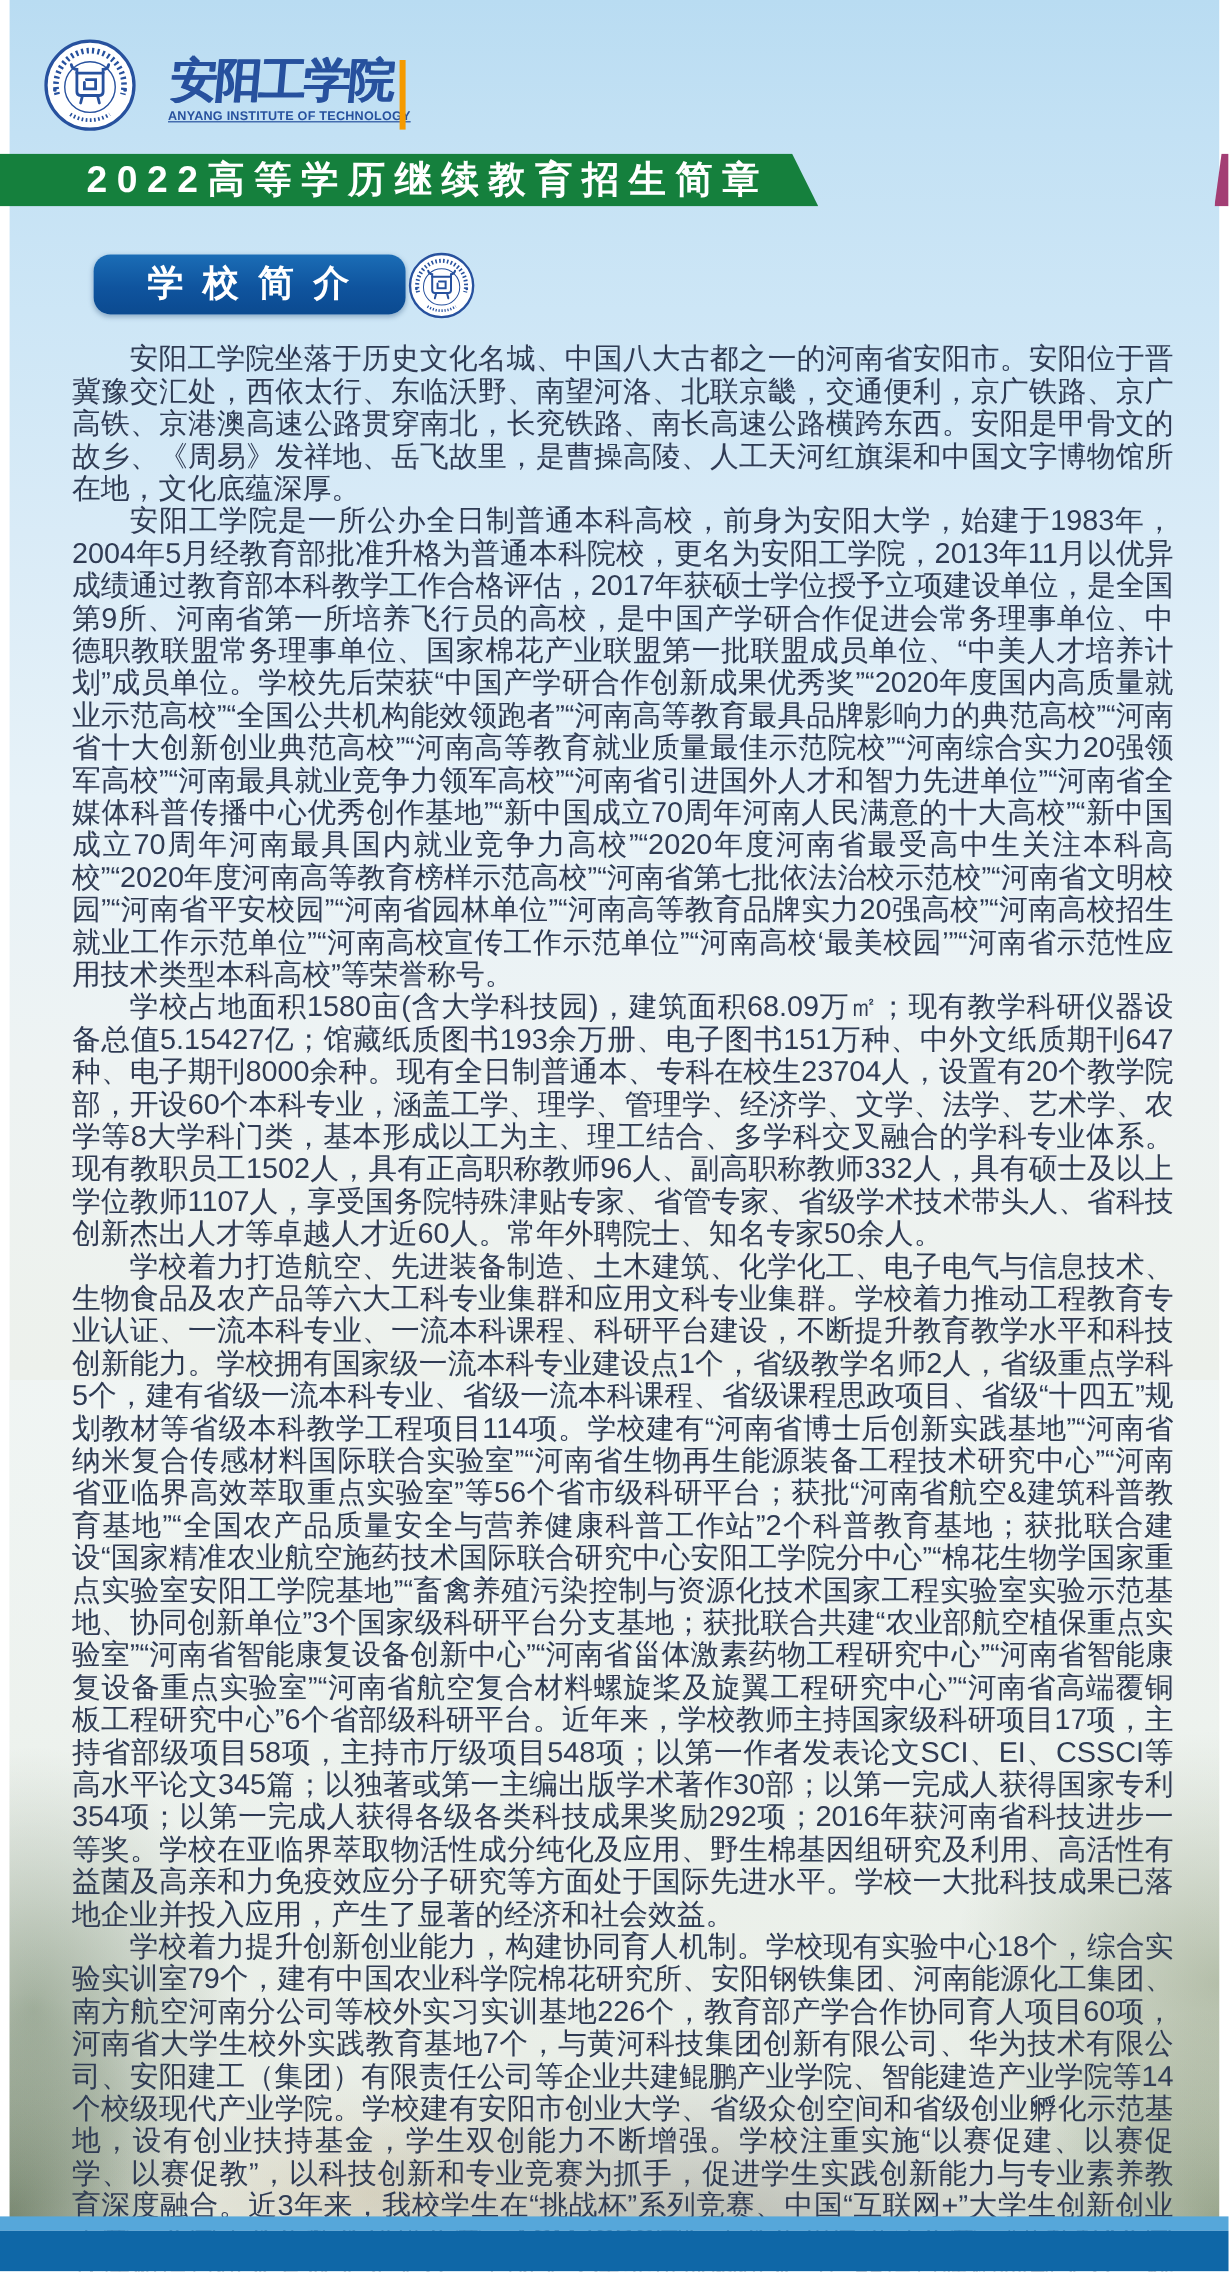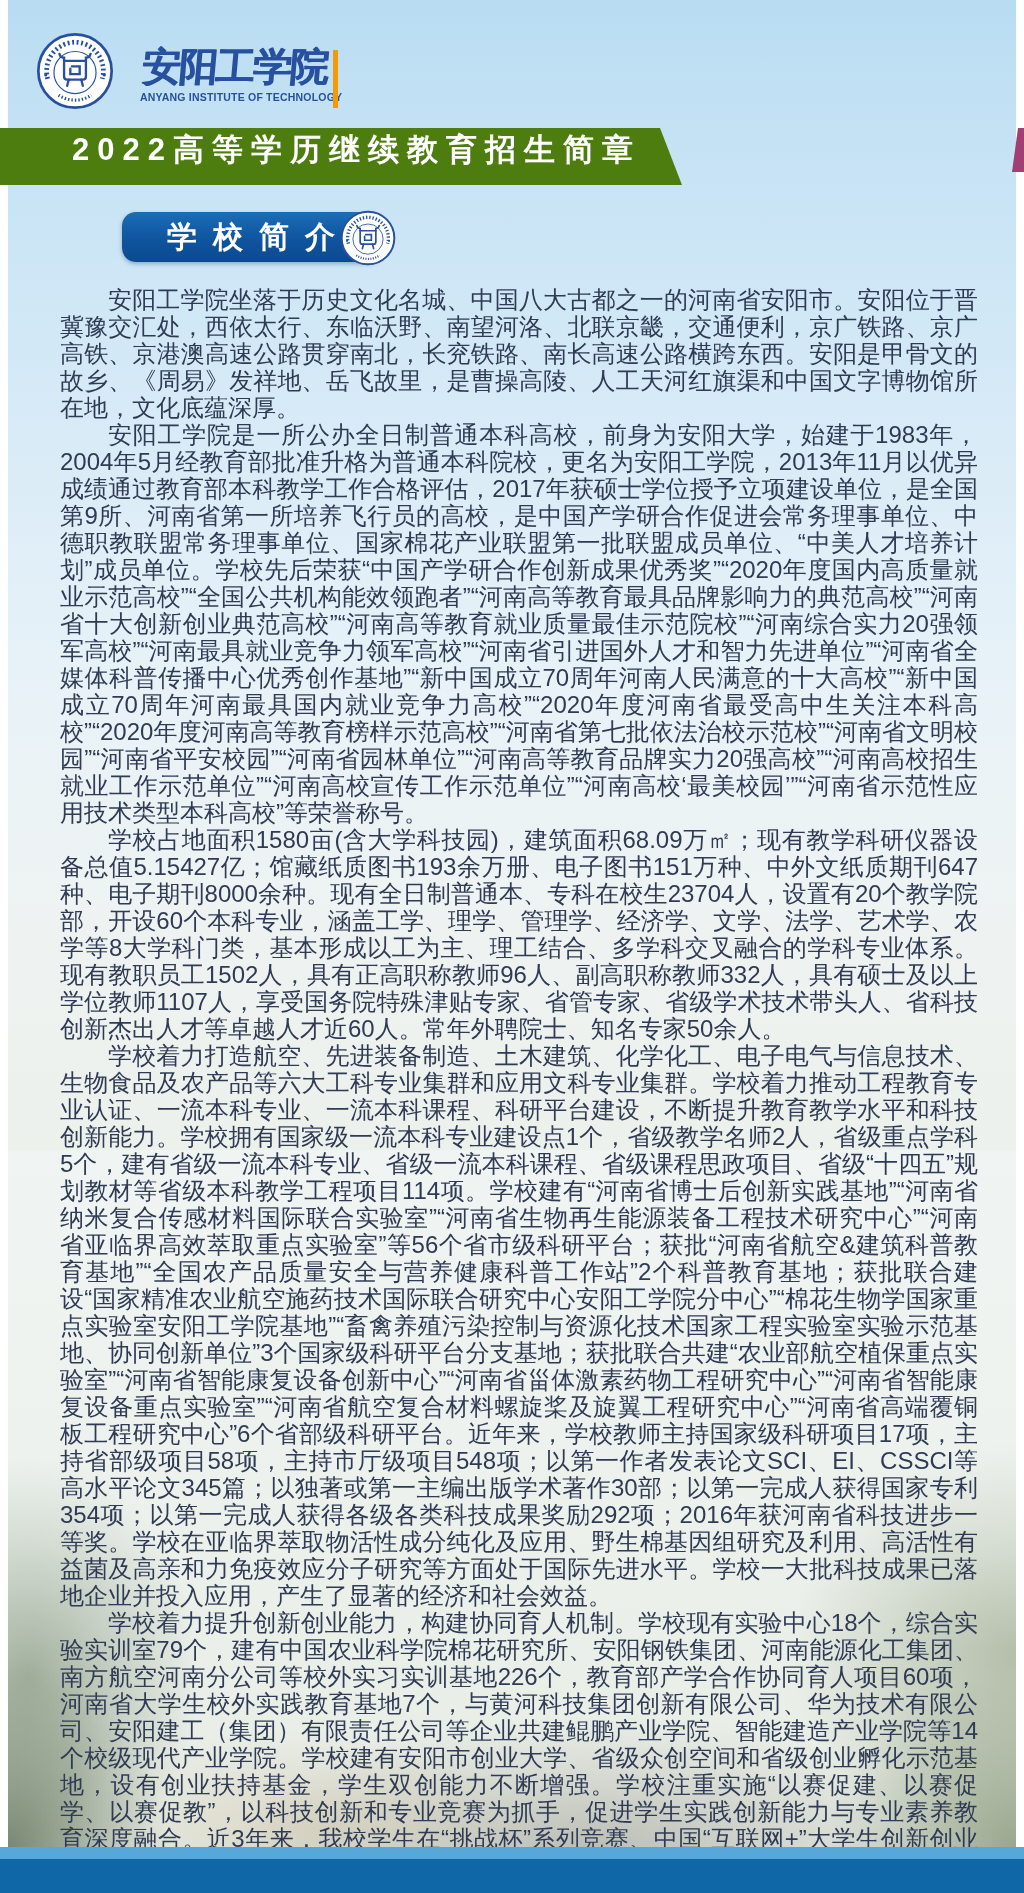--- a/index.html
+++ b/index.html
@@ -36,53 +36,53 @@
   .uni-name {
     position:absolute; left:142px; top:40px; width:196px;
     color:#27519e; font-size:39px; font-weight:bold;
     letter-spacing:-2px; transform:skewX(-5deg);
     text-shadow:1px 0 0 #27519e; white-space:nowrap;
   }
   .uni-name-en {
     position:absolute; left:140px; top:91px; width:200px;
     color:#27519e; font-size:10.5px; font-weight:bold; letter-spacing:0.2px;
     white-space:nowrap;
+    text-decoration:underline;
   }
   .header-divider {
     position:absolute; left:333px; top:50px; width:5px; height:58px;
     background:#f59a00;
   }
   .college-name {
     position:absolute; left:352px; top:45px;
     color:#3b3b3b; font-size:46px; font-weight:600; letter-spacing:2px;
     white-space:nowrap;
   }
   
   .ribbon {
-    position:absolute; left:0; top:128px; width:682px; height:57px;
-    background:#4d7c0f;
+    position:absolute; left:0; top:128px; width:682px; height:44px;
+    background:#15803d;
     clip-path:polygon(0 0, calc(100% - 22px) 0, 100% 100%, 0 100%);
   }
   .ribbon-title {
     display:block; padding-left:72px; line-height:44px;
     color:#ffffff; font-size:31px; font-weight:bold; letter-spacing:8px;
     white-space:nowrap;
   }
   .ribbon-right {
     position:absolute; right:0; top:128px; width:12px; height:44px;
     background:#a33e74;
     clip-path:polygon(100% 0, 6px 0, 0 100%, 100% 100%);
   }
   
   .section-bar {
     position:absolute; left:78px; top:212px; width:260px; height:50px;
     border-radius:14px;
     background:linear-gradient(180deg,#1b6db6 0%, #0f549e 55%, #0b4a90 100%);
     box-shadow:0 2px 4px rgba(20,60,110,0.35);
-    margin-left:44px;
   }
   .section-title {
     display:block; text-align:center; line-height:50px;
     color:#ffffff; font-size:30px; font-weight:bold; letter-spacing:16px;
     padding-left:14px; white-space:nowrap;
   }
   
   .intro {
     position:absolute; left:60px; top:286px; width:918px;
     color:#2f3b54; font-size:24px; line-height:27px;

